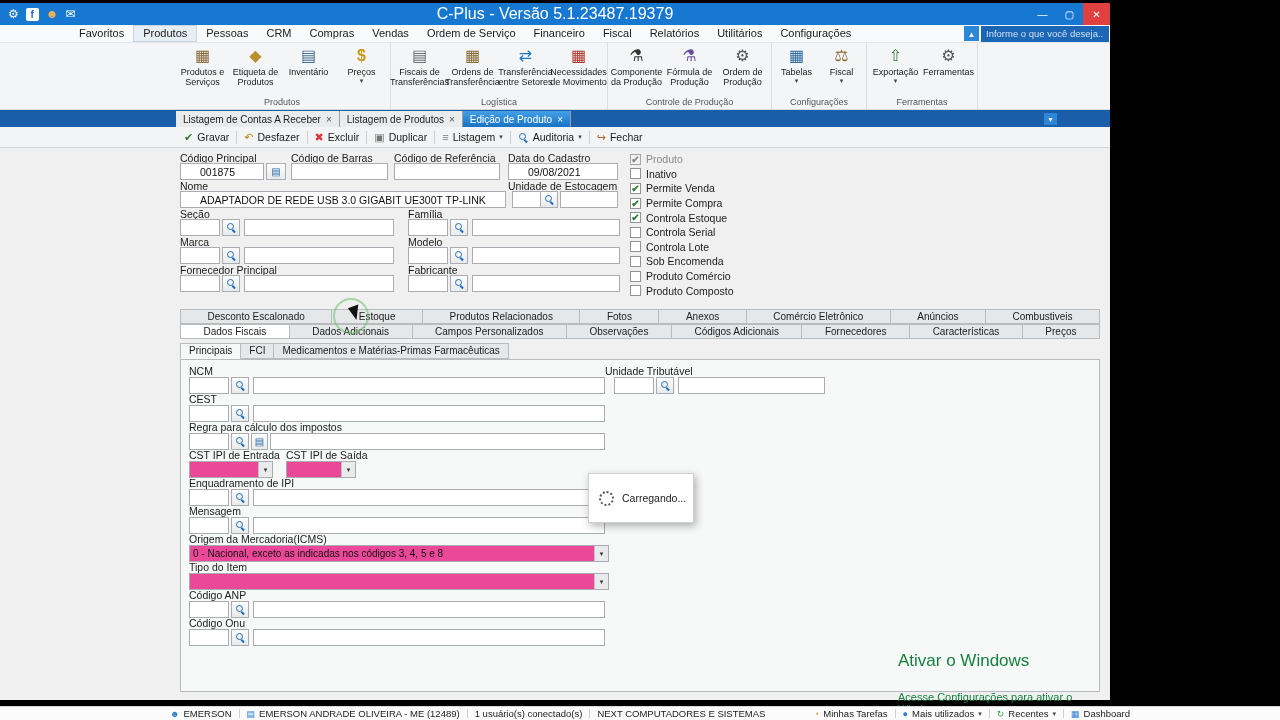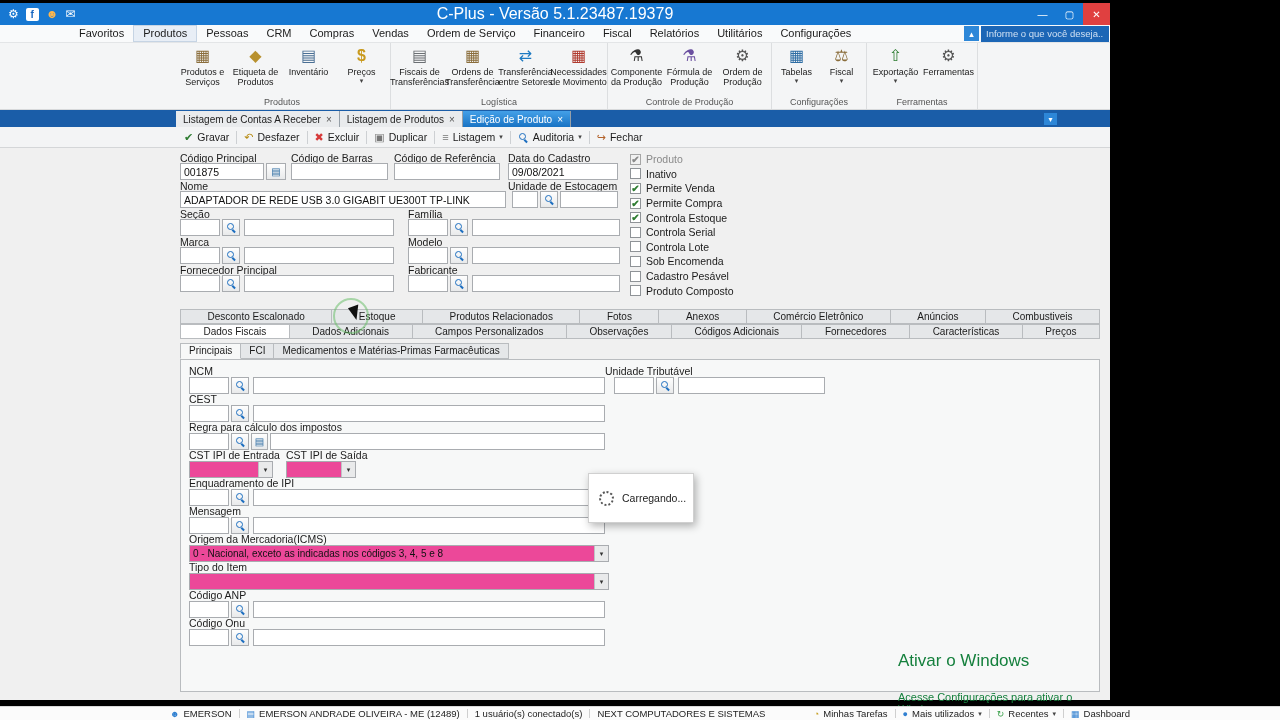--- a/index.html
+++ b/index.html
@@ -38,21 +38,21 @@
   .dtab.active .x{color:#fff}
   .dtab-extra{position:absolute;left:1044px;top:3px;width:13px;height:12px;background:#2d87d8;color:#fff;font-size:8px;display:flex;align-items:center;justify-content:center}
 
   .toolbar{position:absolute;left:0;top:124px;width:100%;height:21px;background:#f3f4f5;border-bottom:1px solid #d4d6d8;display:flex;align-items:center;padding-left:178px;font-size:10.5px;color:#1b1b1b}
   .tbtn{display:flex;align-items:center;gap:4px;padding:0 6px;height:19px}
   .ti{font-size:11px}
   .tsep{width:1px;height:13px;background:#cdd0d3;margin:0 1px}
 
   .formarea{position:absolute;left:0;top:145px;width:100%;height:552px;background:#f0f0f0}
   .lbl{position:absolute;font-size:10.5px;color:#1b1b1b;white-space:nowrap}
-  .txt{position:absolute;height:17px;border:1px solid #a9acb0;background:#fff;font-size:10.5px;padding:0 3px;font-family:inherit;color:#111}
+  .txt{position:absolute;height:17px;border:1px solid #a9acb0;background:#fff;font-size:10.5px;padding:0 19px;font-family:inherit;color:#111}
   .sbtn{position:absolute;height:17px;width:18px;background:linear-gradient(#fefefe,#e9eaeb);border:1px solid #a9acb0;display:flex;align-items:center;justify-content:center;font-size:10px;color:#2e6da4}
   .mag{position:relative;width:11px;height:11px;display:inline-block}
   .mag::before{content:"";position:absolute;left:1px;top:1px;width:5px;height:5px;border:1.5px solid #1e6fc0;border-radius:50%}
   .mag::after{content:"";position:absolute;left:7px;top:7px;width:4px;height:1.5px;background:#1e6fc0;transform:rotate(45deg);transform-origin:0 0}
 
   .cbcol{position:absolute;left:630px;top:4px;display:flex;flex-direction:column}
   .cb{height:14.6px;display:flex;align-items:center;gap:5px}
   .cbbox{width:11px;height:11px;border:1px solid #8f9397;background:#fff;font-size:10px;line-height:9px;text-align:center;color:#2f7d32;font-weight:bold}
   .cb.disabled .cbbox{background:#f1f1f1;color:#8a8a8a;border-color:#a5a5a5}
   .cbl{font-size:10.5px;color:#1b1b1b}
@@ -364,21 +364,21 @@
       <div class="cb">
         <span class="cbbox"></span>
         <span class="cbl">Controla Lote</span>
       </div>
       <div class="cb">
         <span class="cbbox"></span>
         <span class="cbl">Sob Encomenda</span>
       </div>
       <div class="cb">
         <span class="cbbox"></span>
-        <span class="cbl">Cadastro Pesável</span>
+        <span class="cbl">Produto Comércio</span>
       </div>
       <div class="cb">
         <span class="cbbox"></span>
         <span class="cbl">Produto Composto</span>
       </div>
     </div>
 
     <div class="xtabs" style="top:161px">
       <div class="xtab">Desconto Escalonado</div>
       <div class="xtab">Estoque</div>

